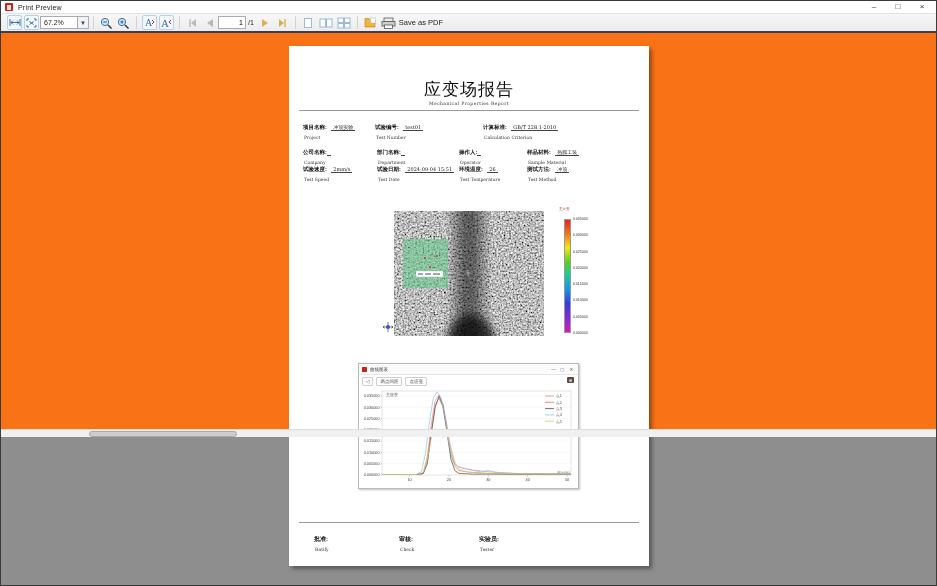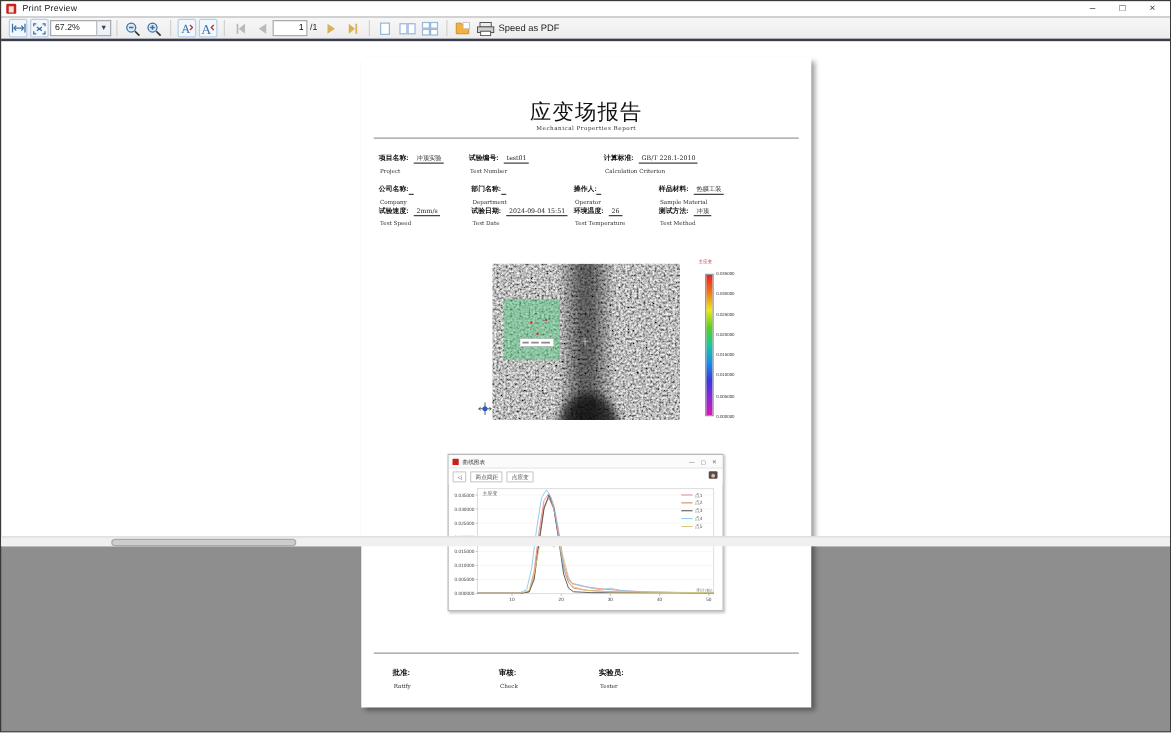--- a/index.html
+++ b/index.html
@@ -22,21 +22,21 @@
   .tb-sep { width:1px; height:13px; background:#d2d2d2; margin:0 4px; }
   .zoom-box { width:38px; height:13px; background:#fff; border:1px solid #ababab; font-size:7px; color:#222; display:flex; align-items:center; padding-left:3px; }
   .drop-btn { width:11px; height:13px; border:1px solid #ababab; border-left:none; background:#eef3f9; font-size:6px; color:#444; display:flex; align-items:center; justify-content:center; }
   .page-input { width:28px; height:13px; border:1px solid #ababab; background:#fff; font-size:7px; text-align:right; padding-right:2px; font-family:"Liberation Sans",sans-serif; }
   .page-total { font-size:7px; color:#222; margin:0 3px 0 2px; }
   .save-pdf { display:flex; align-items:center; margin-left:2px; }
   .save-pdf span.lbl { font-size:7.5px; color:#222; margin-left:3px; }
   .toolbar-edge { position:absolute; left:0; top:30px; width:100%; height:2px; background:#3c3c50; }
 
   
-  .content { position:absolute; left:0; top:32px; width:100%; height:404px; background:#ffffff; }
+  .content { position:absolute; left:0; top:32px; width:100%; height:404px; background:#f97316; }
   .page { position:absolute; left:288px; top:13px; width:360px; height:520px; background:#ffffff; box-shadow:3px 3px 4px rgba(0,0,0,.38); }
 
   .rpt-title { position:absolute; top:32px; left:0; width:100%; text-align:center; font-size:17px; font-weight:500; letter-spacing:1px; color:#111; }
   .rpt-sub { position:absolute; top:55px; left:0; width:100%; text-align:center; font-size:4.5px; letter-spacing:.4px; color:#333; font-family:"DejaVu Serif",serif; }
   .hr { position:absolute; left:10px; width:340px; height:1px; background:#9a9a9a; }
   .hr.top { top:64px; } .hr.bottom { top:476px; }
 
   .frow { position:absolute; left:0; width:360px; height:22px; }
   .frow.r1 { top:69px; } .frow.r2 { top:94px; } .frow.r3 { top:111px; }
   .field { position:absolute; top:0; white-space:nowrap; }
@@ -185,21 +185,21 @@
           <path d="M1 3 L1 10 L11 10 L11 3 L6 3 L5 1.5 L1 1.5 Z" fill="#f2b33c" stroke="#c78a1e" stroke-width=".7"></path>
           <rect x="6.5" y="1" width="5" height="5" fill="#fff" stroke="#bbb" stroke-width=".6"></rect>
         </svg>
     </div>
     <div class="save-pdf">
       <svg width="15" height="12">
           <rect x="3" y="1" width="9" height="3.5" fill="#eee" stroke="#555" stroke-width=".8"></rect>
           <rect x="1" y="4.5" width="13" height="4.5" fill="#cfcfcf" stroke="#555" stroke-width=".8"></rect>
           <rect x="3.5" y="8" width="8" height="3.5" fill="#fff" stroke="#555" stroke-width=".8"></rect>
         </svg>
-      <span class="lbl">Speed as PDF</span>
+      <span class="lbl">Save as PDF</span>
     </div>
   </div>
   <div class="toolbar-edge"></div>
 
   <div class="content">
     <div class="page">
 
       <div class="rpt-title">应变场报告</div>
       <div class="rpt-sub">Mechanical Properties Report</div>
       <div class="hr top"></div>

